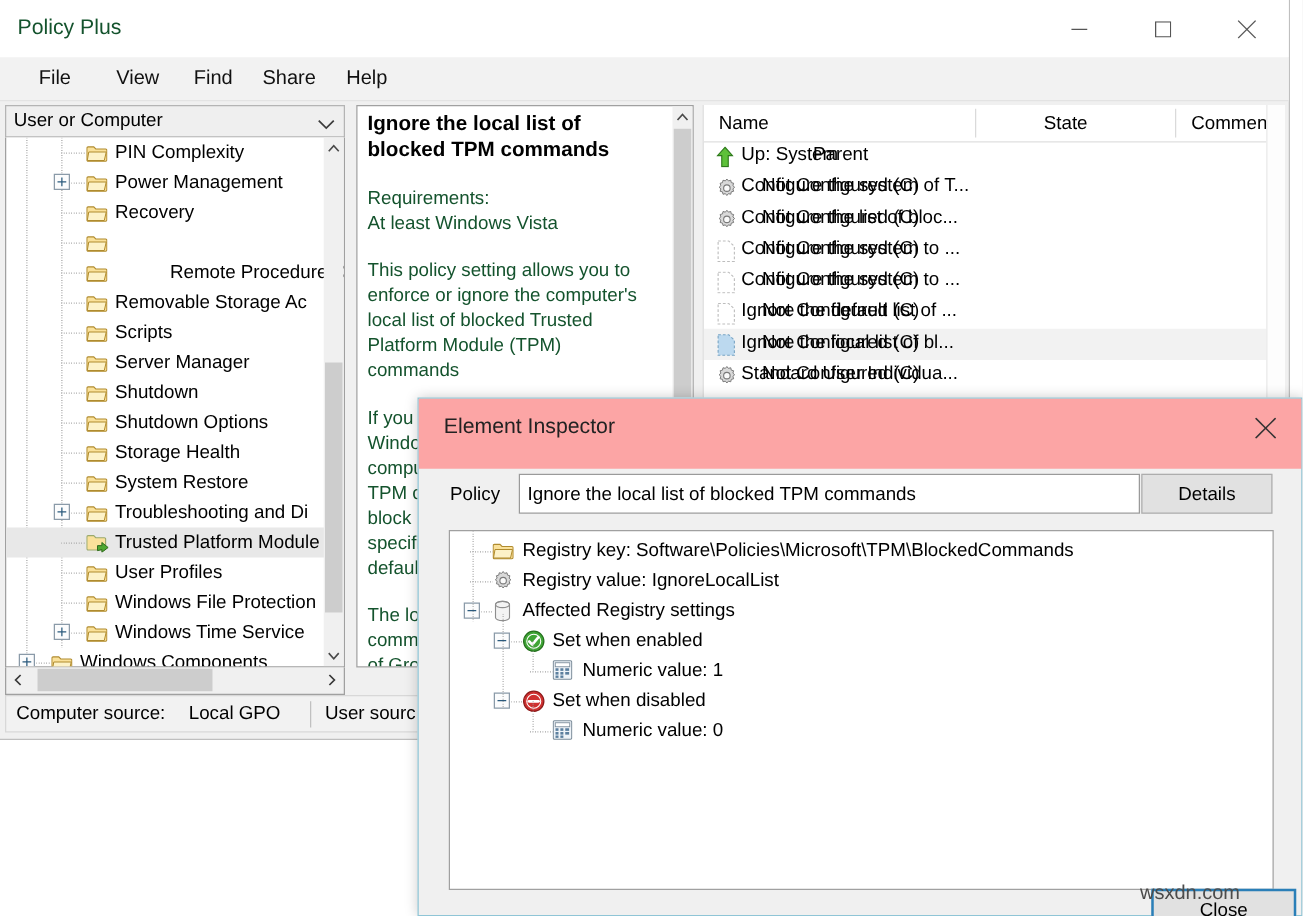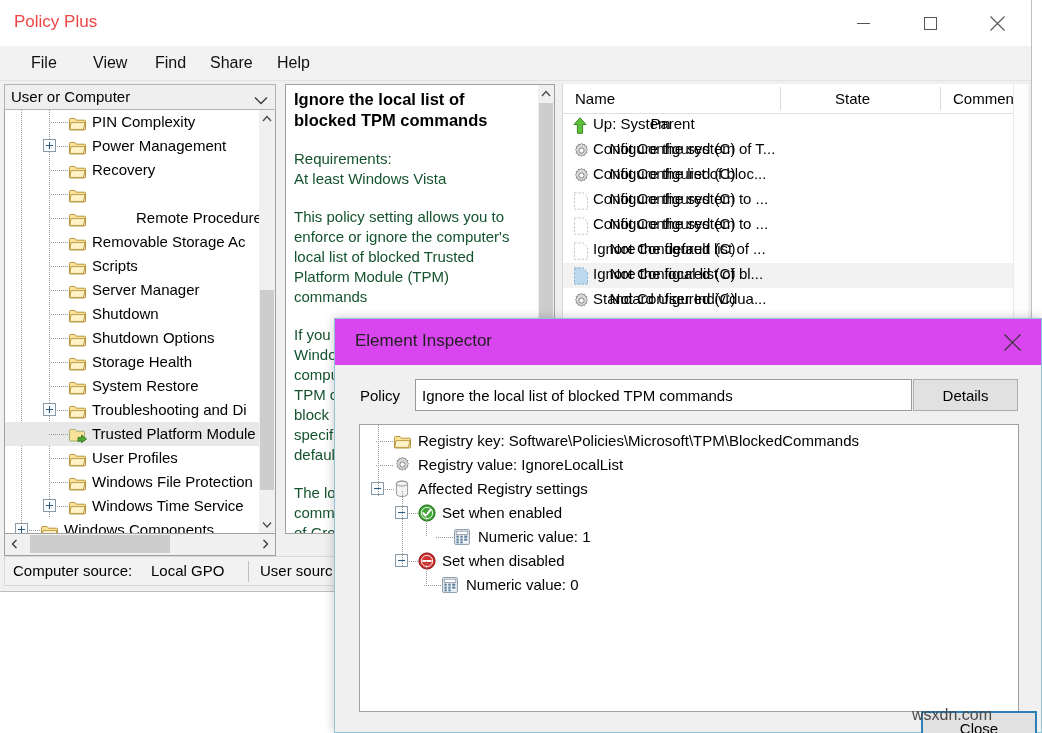--- a/index.html
+++ b/index.html
@@ -16,21 +16,21 @@
     position:absolute;left:0;top:0;width:1032px;height:592px;
     background:#f0f0f0;
     border-right:1px solid #bfbfbf;border-bottom:1px solid #bfbfbf;
     box-sizing:border-box;
   }
   .titlebar{
     position:absolute;left:0;top:0;width:100%;height:46px;
     background:#ffffff;
   }
   .title-text{
-    position:absolute;left:14px;top:12px;font-size:17px;color:#ef4444;
+    position:absolute;left:14px;top:12px;font-size:17px;color:#14532d;
     font-family:"Liberation Sans", sans-serif;
   }
   .wbtns{position:absolute;right:0;top:0;height:46px;display:flex;}
   .wbtn{width:67px;height:46px;display:flex;align-items:center;justify-content:center;}
   .wbtn svg{display:block;}
 
   .menubar{
     position:absolute;left:0;top:46px;width:100%;height:34px;
     background:#f2f2f2;border-bottom:1px solid #e3e3e3;
   }
@@ -122,21 +122,21 @@
 
   
   #dialog{
     position:absolute;left:334px;top:318px;width:708px;height:415px;
     background:#f0f0f0;
     border:1px solid #8fc5d6;
     box-sizing:border-box;
     box-shadow:0 0 10px rgba(0,0,0,.22);
   }
   .dlg-title{
-    position:absolute;left:0;top:0;width:100%;height:46px;background:#d946ef;
+    position:absolute;left:0;top:0;width:100%;height:56px;background:#fca5a5;
   }
   .dlg-title-text{position:absolute;left:20px;top:12px;font-size:17px;color:#222;}
   .dlg-close{
     position:absolute;right:0;top:0;width:58px;height:46px;
     display:flex;align-items:center;justify-content:center;
   }
 
   .policy-row{position:absolute;left:0;top:60px;width:100%;height:34px;}
   .policy-label{position:absolute;left:25px;top:8px;font-size:15px;color:#000;}
   .policy-input{
@@ -560,21 +560,21 @@
         <div class="rnode" style="top: 76px; left: 0px; width: 100%; padding-left: 36px;">
           <div class="rn-exp" style="left: 35px;"></div>
           <div class="dots" style="left: 49px; width: 9px;"></div>
           <div class="rn-icon" style="left: 58px;"><svg width="18" height="18" viewBox="0 0 18 18">
               <circle cx="9" cy="9" r="8.1" fill="#3fa535" stroke="#24701d" stroke-width="1"></circle>
               <circle cx="9" cy="9" r="5.6" fill="none" stroke="#ffffff" stroke-width="0.9"></circle>
               <polyline points="5.4,9.2 7.8,11.7 12.6,5.9" fill="none" stroke="#ffffff" stroke-width="2.1" stroke-linecap="round" stroke-linejoin="round"></polyline>
             </svg></div>
           <div class="rn-label" style="left: 82px;">Set when enabled</div>
         </div>
-        <div class="rnode" style="top: 100px; left: 12px; width: 100%;">
+        <div class="rnode" style="top: 100px; left: 0px; width: 100%;">
           <div class="dots" style="left: 64px; width: 18px;"></div>
           <div class="rn-icon" style="left: 82px;"><svg width="16" height="16" viewBox="0 0 16 16">
               <rect x="0.6" y="0.6" width="14.8" height="14.8" rx="1" fill="#eef3f8" stroke="#7a8b99" stroke-width="0.9"></rect>
               <rect x="2.2" y="2.2" width="11.6" height="3.2" fill="#ffffff" stroke="#7a8b99" stroke-width="0.7"></rect>
               <g fill="#5b7f9e">
                 <rect x="2.4" y="6.6" width="2.4" height="2.1"></rect>
                 <rect x="6.3" y="6.6" width="2.4" height="2.1"></rect>
                 <rect x="10.2" y="6.6" width="3.1" height="2.1"></rect>
                 <rect x="2.4" y="9.6" width="2.4" height="2.1"></rect>
                 <rect x="6.3" y="9.6" width="2.4" height="2.1"></rect>

